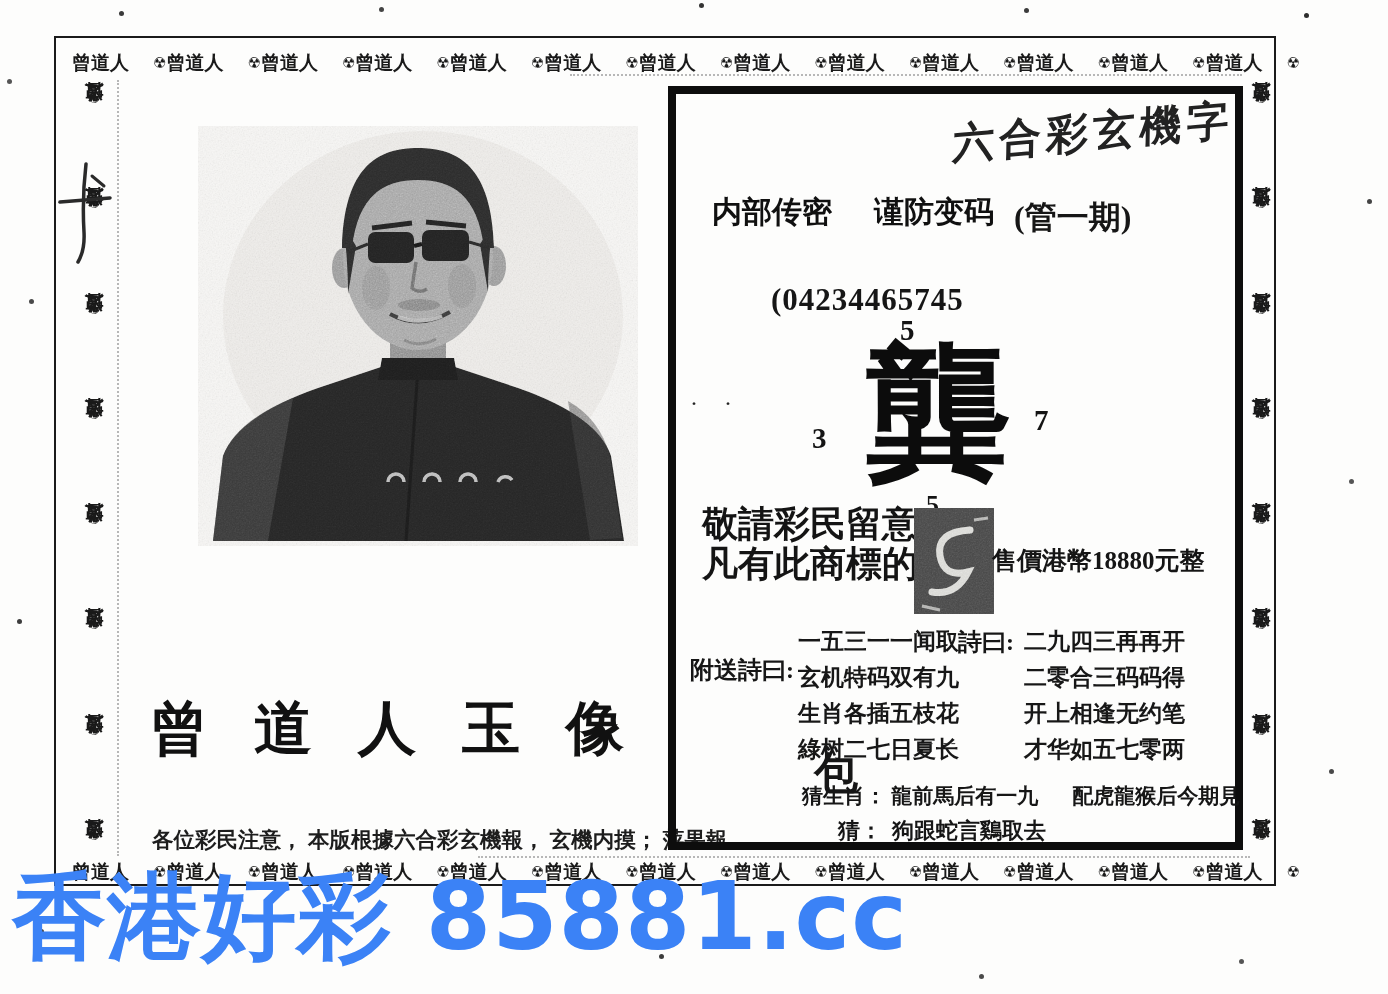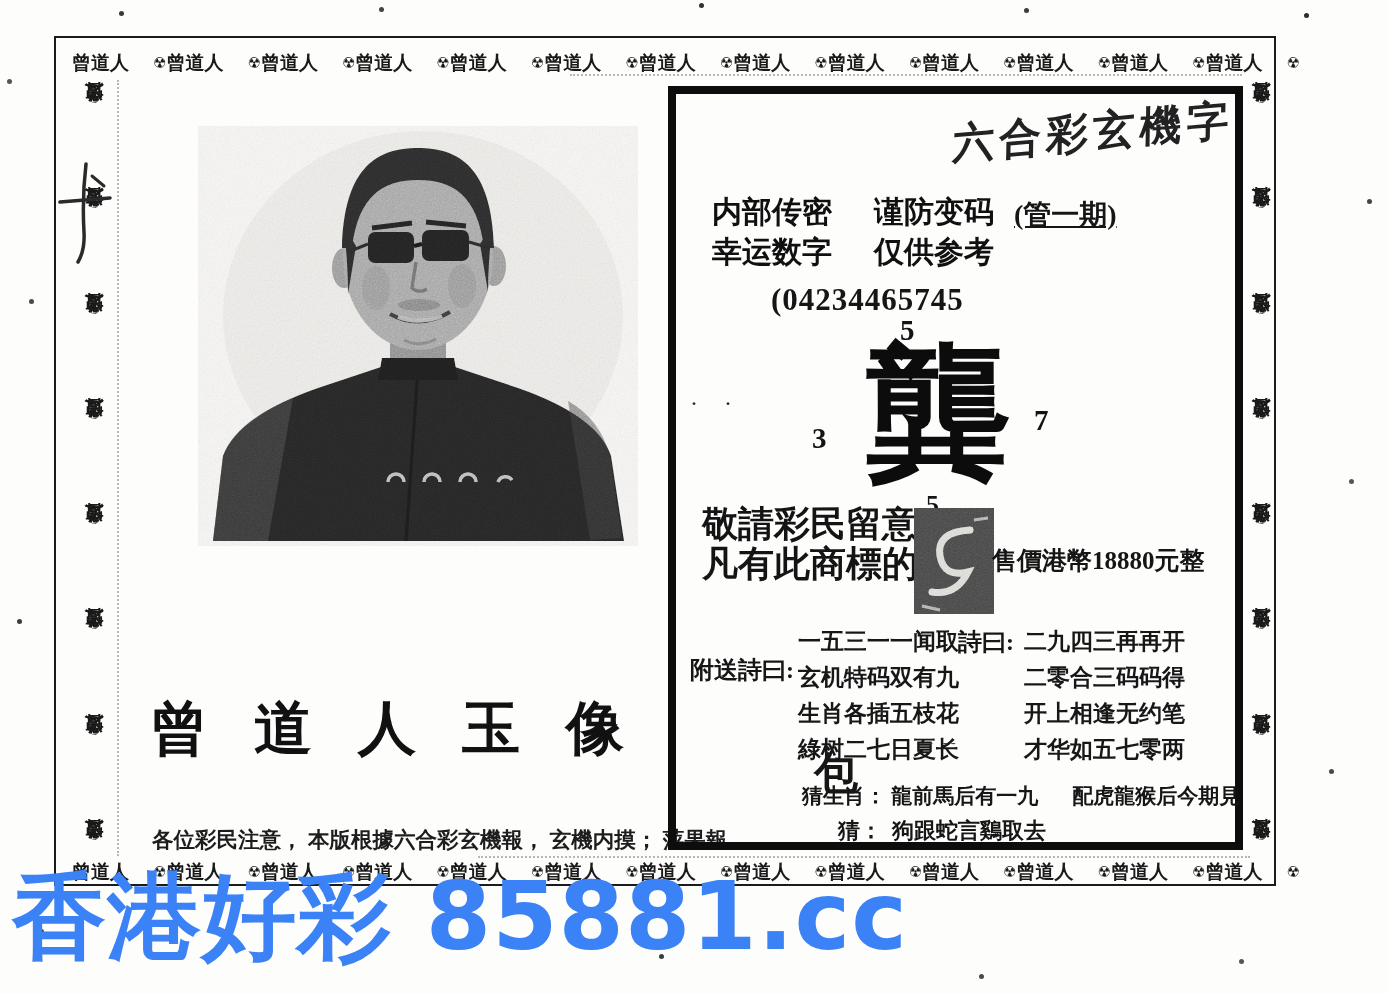--- a/index.html
+++ b/index.html
@@ -42,21 +42,21 @@
   .left-note{position:absolute;left:152px;font-size:21.5px;font-weight:600;color:#1d1d1d;white-space:nowrap;}
   .ln1{top:788px;margin-top:37px;} .ln2{top:824px;}
 
   
   .right-panel{position:absolute;left:668px;top:86px;width:559px;height:748px;border:8px solid #0d0d0d;z-index:1;}
   .right-panel > *{position:absolute;}
   .hand-title{left:276px;top:10px;font-size:42px;font-weight:700;letter-spacing:5px;
     transform:rotate(-5deg) skewX(-6deg);color:#222;white-space:nowrap;}
   .hdr{font-size:30px;font-weight:800;display:flex;gap:42px;white-space:nowrap;color:#101010;}
   .hdr1{left:36px;top:98px;} .hdr2{left:36px;top:138px;}
-  .hdr-period{left:338px;top:102px;font-size:28px;font-weight:800;white-space:nowrap;text-decoration:underline;}
+  .hdr-period{left:338px;top:102px;font-size:32px;font-weight:800;white-space:nowrap;}
   .serial{left:95px;top:188px;font-size:31px;font-weight:600;font-family:"Liberation Serif",serif;letter-spacing:1px;}
   .num{font-size:29px;font-weight:600;font-family:"Liberation Serif",serif;color:#141414;}
   .num-top{left:224px;top:220px;} .num-left{left:136px;top:328px;}
   .num-right{left:358px;top:310px;} .num-bottom{left:250px;top:396px;font-size:26px;}
   .art-dots{left:14px;top:296px;font-size:24px;letter-spacing:10px;color:#222;}
   .big-char{left:190px;top:248px;font-size:144px;line-height:1;font-weight:900;color:#0c0c0c;}
   .notice{left:26px;top:410px;font-size:36px;font-weight:700;line-height:40px;white-space:nowrap;color:#141414;}
   .stamp{left:238px;top:414px;width:80px;height:106px;}
   .price{left:316px;top:450px;font-size:25px;font-weight:700;white-space:nowrap;color:#151515;}
   .poem-label{font-size:24px;font-weight:800;white-space:nowrap;}
@@ -321,24 +321,20 @@
   <div class="left-note ln1">各位彩民注意， 本版根據六合彩玄機報， 玄機内摸； 萍果報</div>
 
   <div class="right-panel">
     <div class="hand-title">六合彩玄機字</div>
 
     <div class="hdr hdr1">
       <span>内部传密</span>
       <span>谨防变码</span>
     </div>
     <div class="hdr-period">(管一期)</div>
-    <div class="hdr hdr2">
-      <span>幸运数字</span>
-      <span>仅供参考</span>
-    </div>
 
     <div class="serial">(04234465745</div>
 
     <div class="num num-top">5</div>
     <div class="art-dots">· ·</div>
     <div class="num num-left">3</div>
     <div class="big-char">龔</div>
     <div class="num num-right">7</div>
     <div class="num num-bottom">5</div>
 

